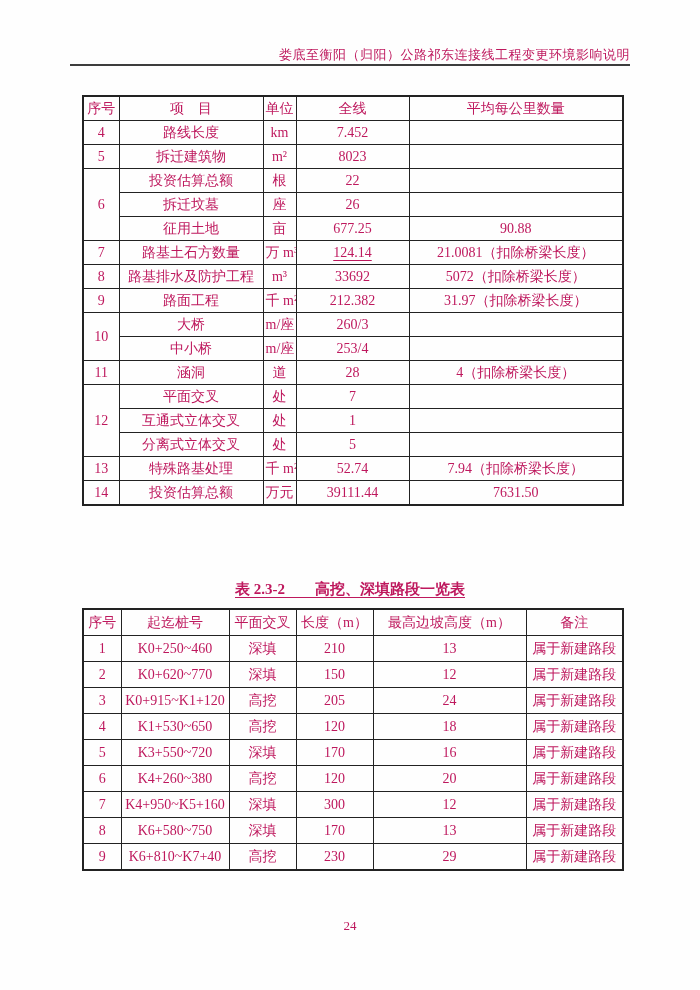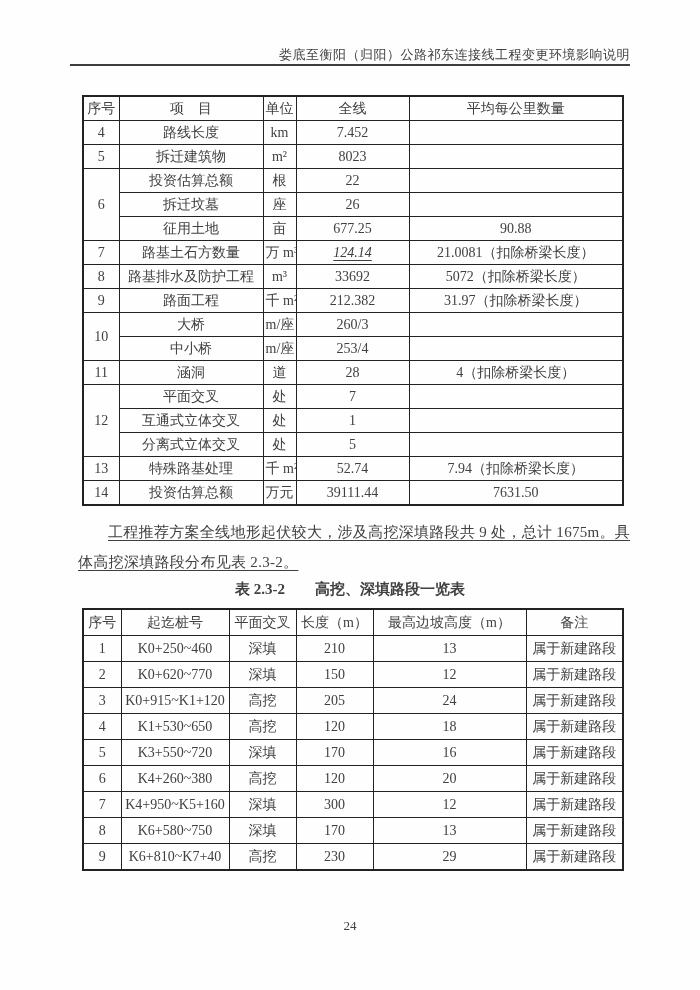--- a/index.html
+++ b/index.html
@@ -2,21 +2,21 @@
 <html><head>
 <meta charset="utf-8">
 <style>
   html,body{margin:0;padding:0;background:#e8e8e8;}
   .page{
     position:relative;
     width:700px;height:990px;
     margin:0 auto;
     background:#fefefe;
     font-family:"Liberation Serif","DejaVu Serif",serif;
-    color:#404040;
+    color:#be185d;
     overflow:hidden;
   }
   .doc-header{
     position:absolute;top:46px;left:70px;width:560px;
     text-align:right;font-size:13px;letter-spacing:0.5px;
     white-space:nowrap;
   }
   .header-rule{
     position:absolute;top:64px;left:70px;width:560px;height:2px;
     background:#3d3d3d;
@@ -48,27 +48,28 @@
     position:absolute;top:517px;left:78px;width:556px;
     font-size:15px;line-height:30px;
     text-indent:2em;
     text-decoration:underline;
     text-underline-offset:3px;
     letter-spacing:0.3px;
   }
   .tbl-title{
     position:absolute;top:580px;left:0;width:700px;
     text-align:center;font-size:15px;font-weight:bold;
+    text-decoration:underline;
     text-underline-offset:3px;
   }
   .page-num{
     position:absolute;top:918px;left:0;width:700px;
     text-align:center;font-size:13px;
   }
-  .u{text-decoration:underline;text-underline-offset:3px;font-style:italic;}
+  .u{text-decoration:underline;text-underline-offset:3px;}
 </style>
 </head>
 <body>
 
 <div class="page">
 
   <div class="doc-header">娄底至衡阳（归阳）公路祁东连接线工程变更环境影响说明</div>
   <div class="header-rule"></div>
 
   <table class="doc-table" id="quantities-table">
@@ -192,21 +193,20 @@
         <tr>
           <td>14</td>
           <td>投资估算总额</td>
           <td>万元</td>
           <td>39111.44</td>
           <td>7631.50</td>
         </tr>
       </tbody>
   </table>
 
-  <div class="para">工程推荐方案全线地形起伏较大，涉及高挖深填路段共 9 处，总计 1675m。具体高挖深填路段分布见表 2.3-2。</div>
 
   <div class="tbl-title">表 2.3-2　　高挖、深填路段一览表</div>
 
   <table class="doc-table" id="segments-table">
     <colgroup>
       <col style="width:38px">
         <col style="width:108px">
         <col style="width:67px">
       <col style="width:77px">
         <col style="width:153px">

